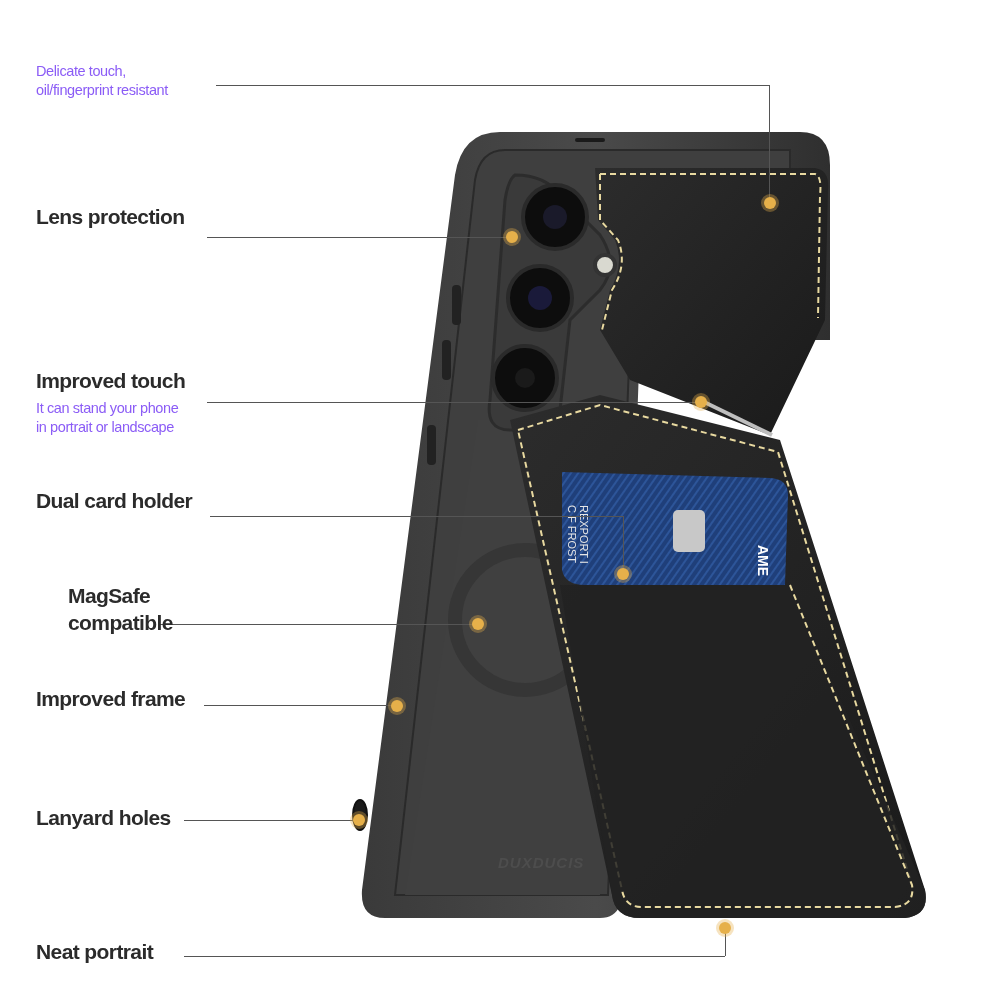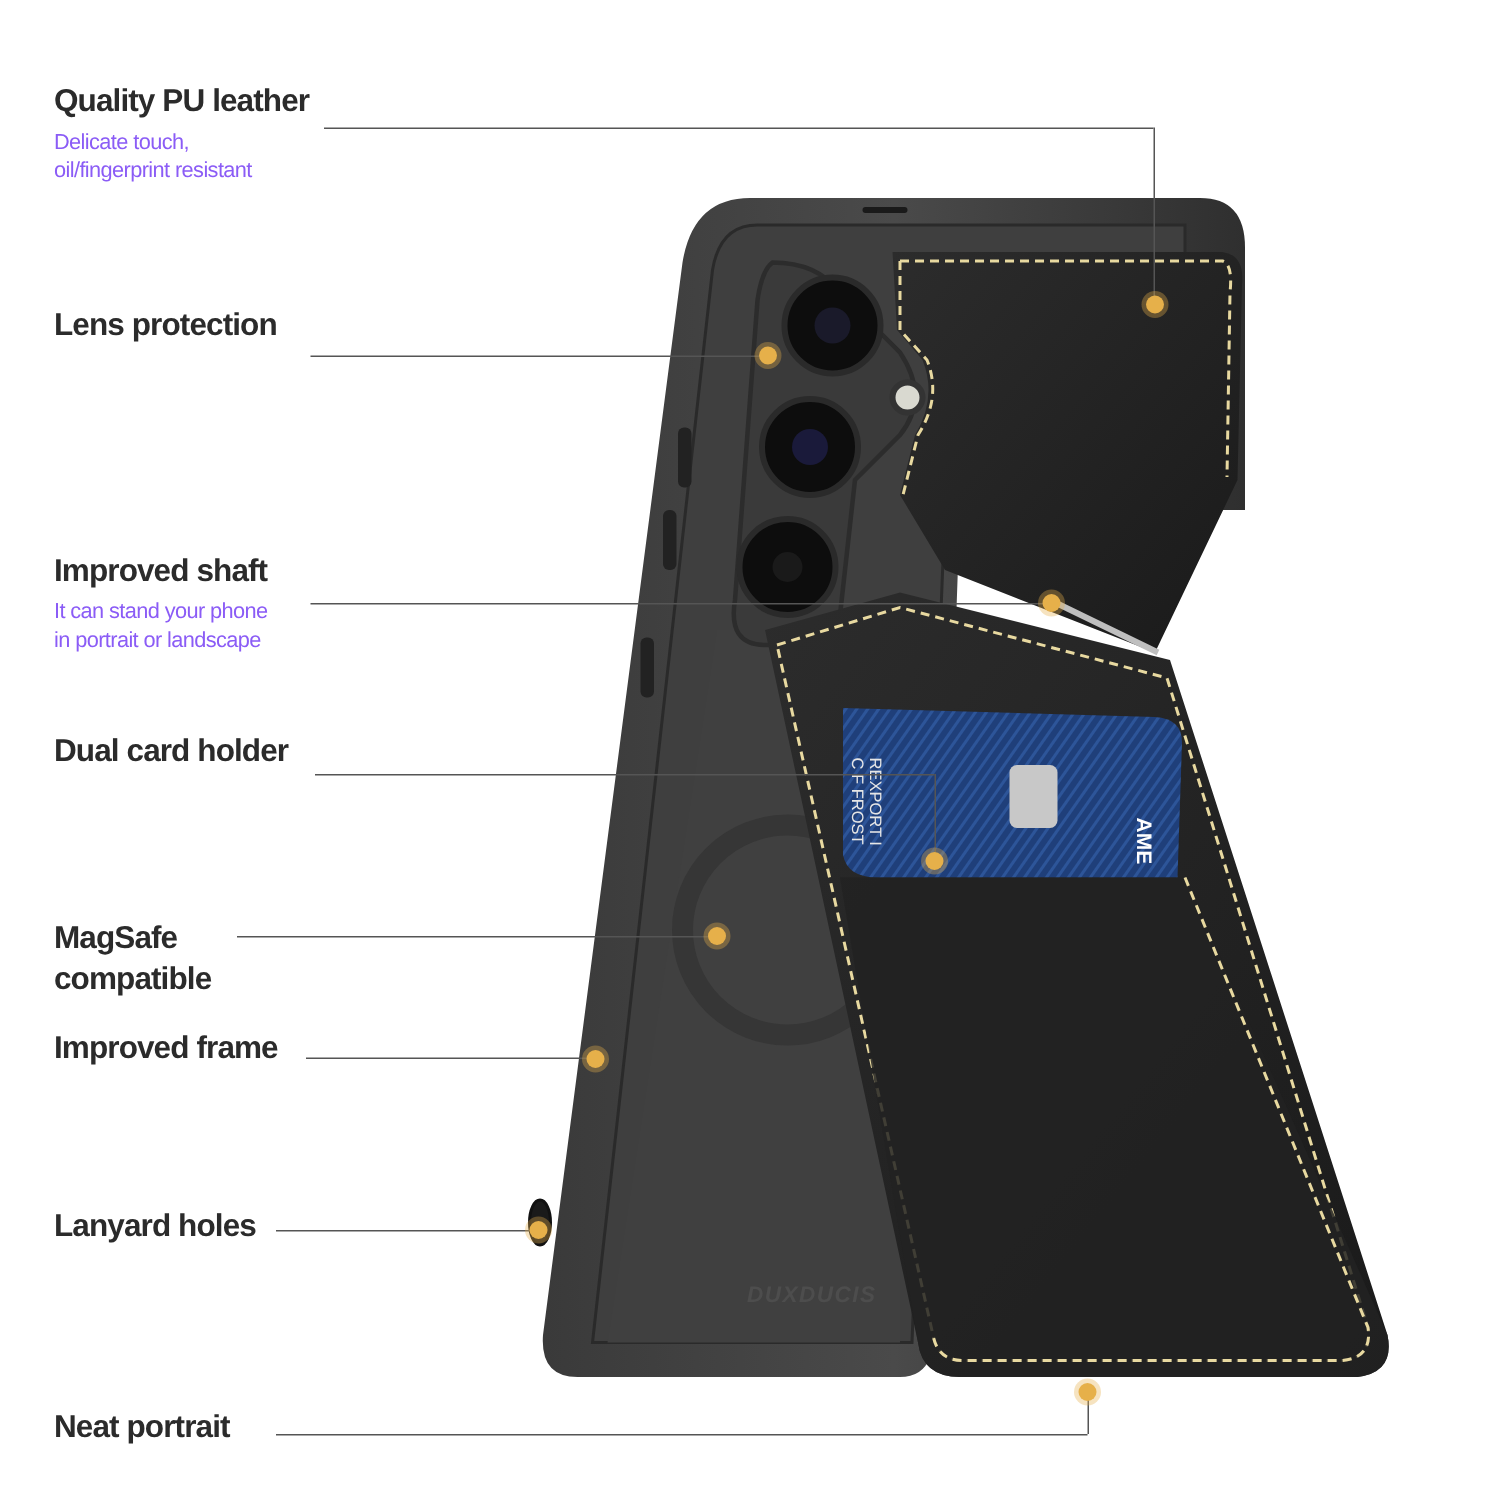--- a/index.html
+++ b/index.html
@@ -101,36 +101,35 @@
 <div class="dot" style="left:770px;top:203px;"></div>
 <div class="dot" style="left:512px;top:237px;"></div>
 <div class="dot" style="left:701px;top:402px;"></div>
 <div class="dot" style="left:623px;top:574px;"></div>
 <div class="dot" style="left:478px;top:624px;"></div>
 <div class="dot" style="left:397px;top:706px;"></div>
 <div class="dot" style="left:359px;top:820px;"></div>
 <div class="dot" style="left:725px;top:928px;"></div>
 
 <div class="feature" style="top:56px;">
-  <div class="f-title">Quality PU leather</div>
   <div class="f-desc">Delicate touch,
 oil/fingerprint resistant</div>
 </div>
 <div class="feature" style="top:205px;">
   <div class="f-title">Lens protection</div>
 </div>
 <div class="feature" style="top:369px;">
-  <div class="f-title">Improved shaft</div>
+  <div class="f-title">Improved touch</div>
   <div class="f-desc">It can stand your phone
 in portrait or landscape</div>
 </div>
 <div class="feature" style="top:489px;">
   <div class="f-title">Dual card holder</div>
 </div>
-<div class="feature" style="top:612px;">
+<div class="feature" style="top:582px;margin-left:32px;">
   <div class="f-title" style="line-height:27px;">MagSafe
 compatible</div>
 </div>
 <div class="feature" style="top:687px;">
   <div class="f-title">Improved frame</div>
 </div>
 <div class="feature" style="top:806px;">
   <div class="f-title">Lanyard holes</div>
 </div>
 <div class="feature" style="top:940px;">

